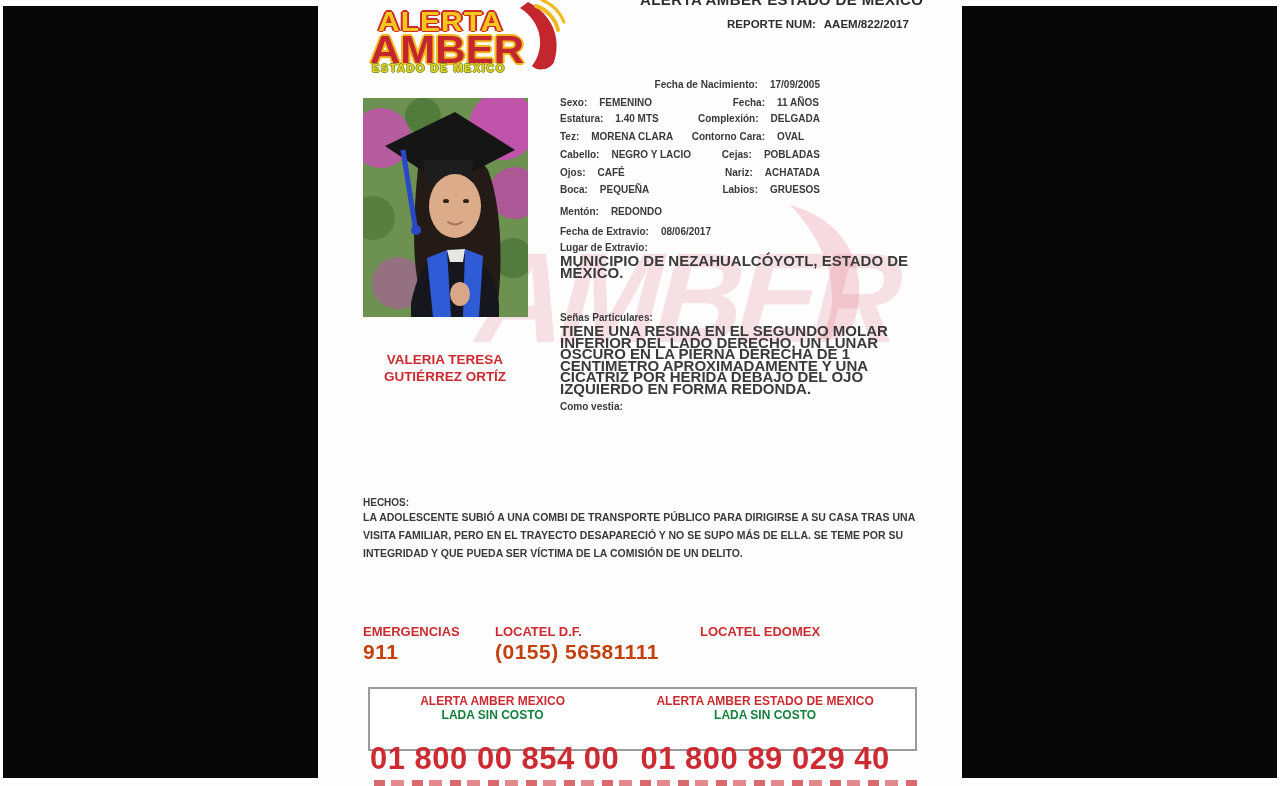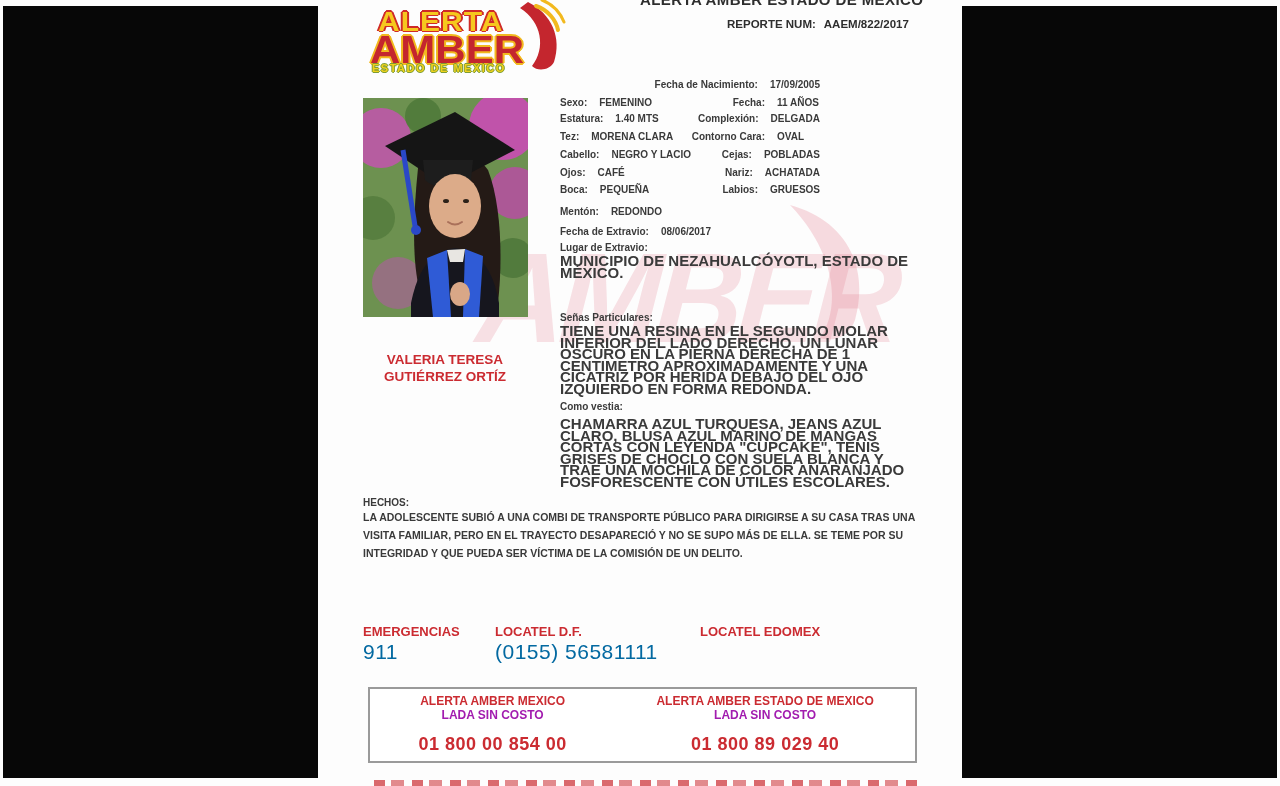--- a/index.html
+++ b/index.html
@@ -72,32 +72,32 @@
   .rrow .lab{ width:150px; text-align:right; }
   .rrow .val{ margin-left:12px; }
 
   .sec{ position:absolute; z-index:3; color:#3a3a3a; font-weight:bold; }
   .sec .lab{ font-size:10px; display:block; }
   .sec .txt{ font-size:15px; line-height:11.6px; display:block; margin-top:2px; }
 
   
   .em-col{ position:absolute; top:624px; z-index:3; text-align:left; }
   .em-col .lab{ color:#cb2b31; font-size:13px; font-weight:bold; display:block; }
-  .em-col .num{ color:#0369a1; font-size:21px; font-weight:normal; display:block; margin-top:1px; letter-spacing:.5px; }
+  .em-col .num{ color:#c2410c; font-size:21px; font-weight:bold; display:block; margin-top:1px; letter-spacing:.5px; }
 
   
   #hotline-box{
-    position:absolute; left:368px; top:687px; width:549px; height:76px; z-index:3;
+    position:absolute; left:368px; top:687px; width:549px; height:64px; z-index:3;
     background:#fff; border:2px solid #9a9a9a; display:flex;
   }
   .hl-col{ text-align:center; padding-top:5px; }
   .hl-col.c1{ width:45%; } .hl-col.c2{ width:55%; }
   .hl-title{ color:#cb2b31; font-size:12px; font-weight:bold; display:block; }
-  .hl-sub{ color:#a21caf; font-size:12px; font-weight:bold; display:block; }
-  .hl-num{ color:#cb2b31; font-size:18px; font-weight:bold; display:block; margin-top:12px; letter-spacing:.5px; white-space:nowrap; }
+  .hl-sub{ color:#15803d; font-size:12px; font-weight:bold; display:block; }
+  .hl-num{ color:#cb2b31; font-size:31px; font-weight:bold; display:block; margin-top:19px; letter-spacing:.5px; white-space:nowrap; }
 
   
   #cutoff-strip{
     position:absolute; left:374px; top:780px; width:545px; height:6px; z-index:3;
     background:repeating-linear-gradient(90deg,
       rgba(203,43,49,.7) 0 11px, rgba(255,255,255,0) 11px 17px,
       rgba(203,43,49,.55) 17px 30px, rgba(255,255,255,0) 30px 38px);
   }
 </style>
 </head>
@@ -206,21 +206,20 @@
     <span class="txt">MUNICIPIO DE NEZAHUALCÓYOTL, ESTADO DE MÉXICO.</span>
   </div>
 
   <div class="sec" style="left:560px; top:312px; width:365px;">
     <span class="lab">Señas Particulares:</span>
     <span class="txt">TIENE UNA RESINA EN EL SEGUNDO MOLAR INFERIOR DEL LADO DERECHO, UN LUNAR OSCURO EN LA PIERNA DERECHA DE 1 CENTIMETRO APROXIMADAMENTE Y UNA CICATRIZ POR HERIDA DEBAJO DEL OJO IZQUIERDO EN FORMA REDONDA.</span>
   </div>
 
   <div class="sec" style="left:560px; top:401px; width:368px;">
     <span class="lab">Como vestia:</span>
-    <span class="txt" style="margin-top:6px">CHAMARRA AZUL TURQUESA, JEANS AZUL CLARO, BLUSA AZUL MARINO DE MANGAS CORTAS CON LEYENDA "CUPCAKE", TENIS GRISES DE CHOCLO CON SUELA BLANCA Y TRAE UNA MOCHILA DE COLOR ANARANJADO FOSFORESCENTE CON ÚTILES ESCOLARES.</span>
   </div>
 
   <div class="sec" style="left:363px; top:497px; width:585px;">
     <span class="lab" style="font-size:10px">HECHOS:</span>
     <span class="txt" style="font-size:10.5px; line-height:18px; margin-top:0">LA ADOLESCENTE SUBIÓ A UNA COMBI DE TRANSPORTE PÚBLICO PARA DIRIGIRSE A SU CASA TRAS UNA VISITA FAMILIAR, PERO EN EL TRAYECTO DESAPARECIÓ Y NO SE SUPO MÁS DE ELLA. SE TEME POR SU INTEGRIDAD Y QUE PUEDA SER VÍCTIMA DE LA COMISIÓN DE UN DELITO.</span>
   </div>
 
   <div class="em-col" style="left:363px; width:120px;">
     <span class="lab">EMERGENCIAS</span>
     <span class="num">911</span>

